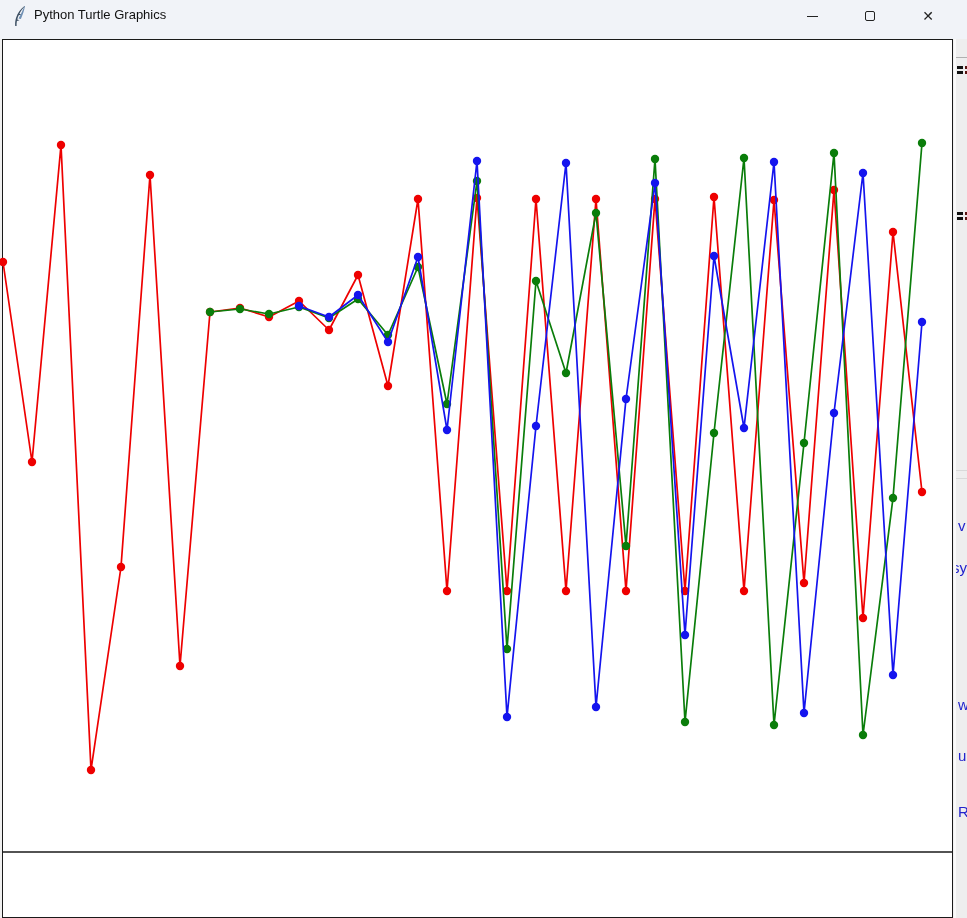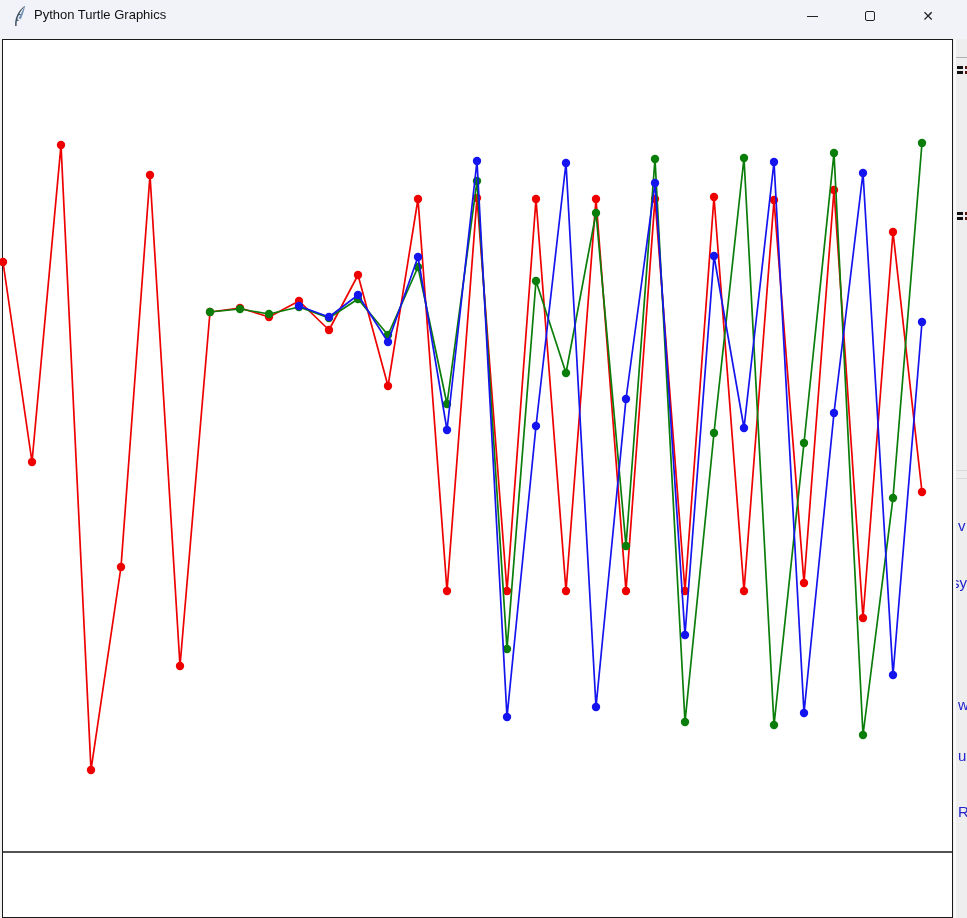--- a/index.html
+++ b/index.html
@@ -173,19 +173,19 @@
         <div class="row">
           <span class="bar-black"></span>
           <span class="bar-red"></span>
         </div>
         <div class="row">
           <span class="bar-black"></span>
           <span class="bar-red"></span>
         </div>
       </div>
       <span class="strip-letter" style="top: 478px; color: rgb(35, 35, 204);">v</span>
-      <span class="strip-letter" style="top: 520px; left: -4px; color: rgb(35, 35, 204); margin-top: 15px;">sy</span>
+      <span class="strip-letter" style="top: 520px; left: -4px; color: rgb(35, 35, 204);">sy</span>
       <span class="strip-letter" style="top: 657px; color: rgb(35, 35, 204);">w</span>
       <span class="strip-letter" style="top: 708px; color: rgb(35, 35, 204);">u</span>
       <span class="strip-letter" style="top: 764px; color: rgb(35, 35, 204);">R</span>
     </div>
 
 </div>
 
 </body></html>

